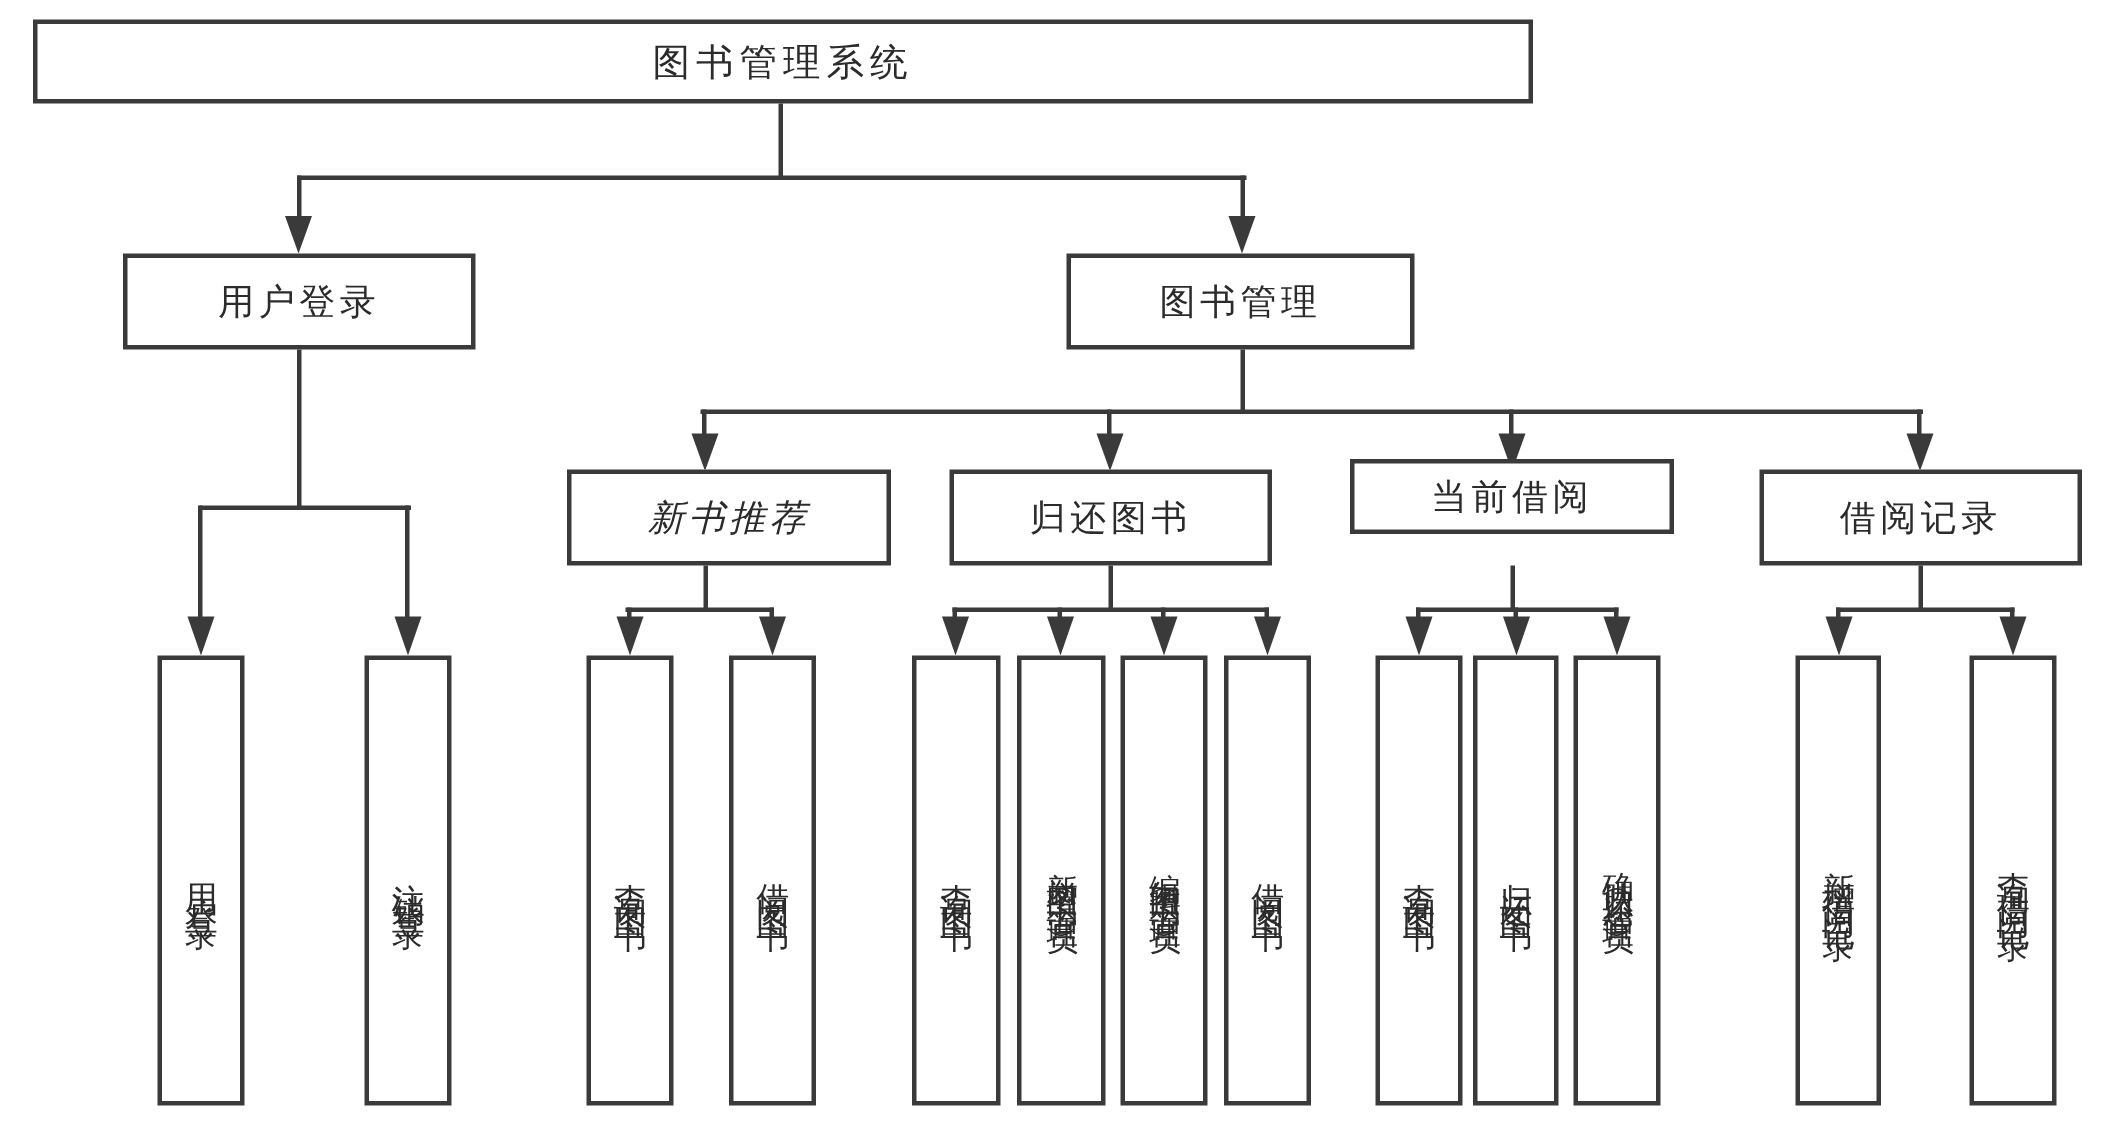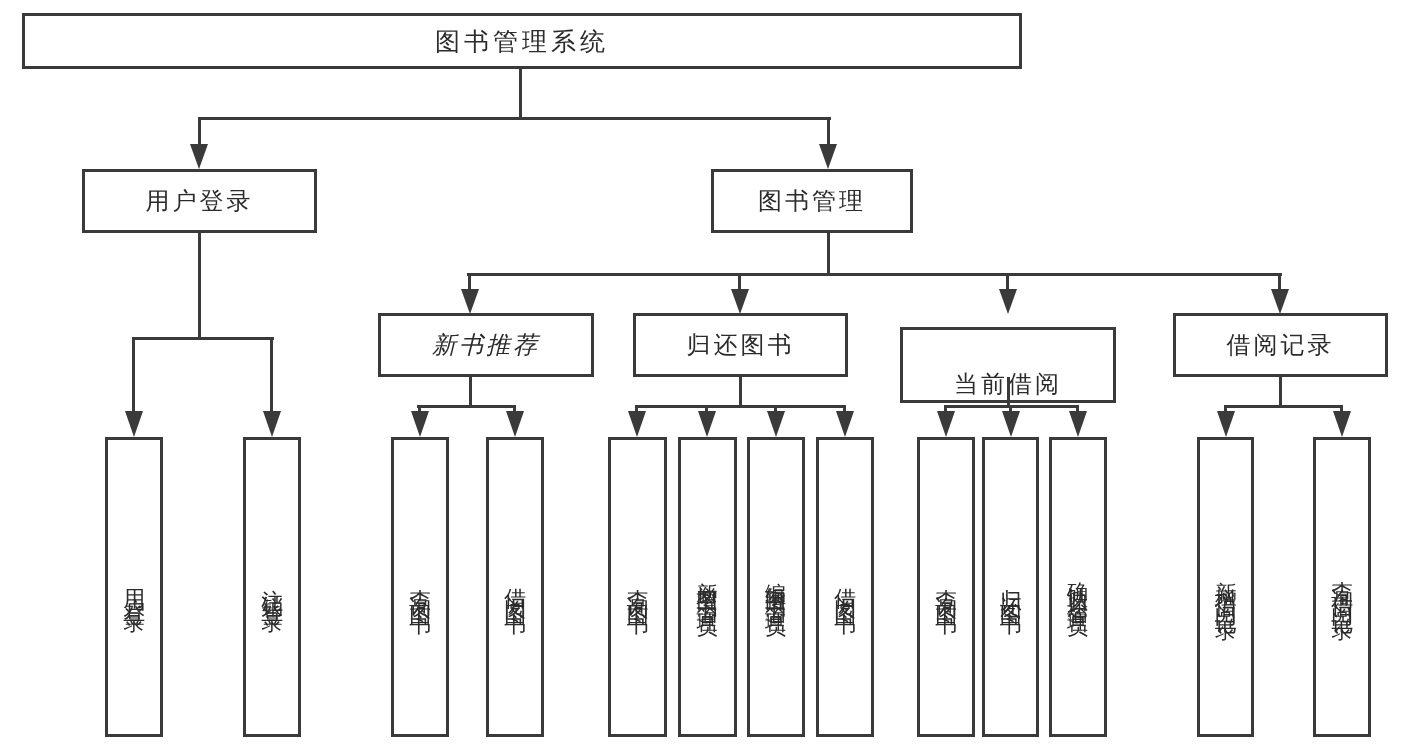--- a/index.html
+++ b/index.html
@@ -42,21 +42,21 @@
   <div class="line" style="left:519px; top:69px; width:3px; height:51px;"></div>
   <div class="line" style="left:198px; top:117px; width:633px; height:3px;"></div>
   <div class="line" style="left:198px; top:117px; width:3px; height:30px;"></div>
   <div class="line" style="left:827px; top:117px; width:3px; height:30px;"></div>
   <div class="arrow big" style="left:190px; top:144px;"></div>
   <div class="arrow big" style="left:819px; top:144px;"></div>
 
   <div class="node h-node" style="left:82px; top:169px; width:235px; height:64px;">
     <span>用户登录</span>
   </div>
-  <div class="node h-node" style="left:711px; top:169px; width:202px; height:64px;">
+  <div class="node h-node" style="left:711px; top:169px; width:232px; height:64px;">
     <span>图书管理</span>
   </div>
 
   <div class="line" style="left:198px; top:233px; width:3px; height:107px;"></div>
   <div class="line" style="left:133px; top:337px; width:141px; height:3px;"></div>
   <div class="line" style="left:132px; top:337px; width:3px; height:76px;"></div>
   <div class="line" style="left:270px; top:337px; width:3px; height:76px;"></div>
   <div class="arrow" style="left:125px; top:411px;"></div>
   <div class="arrow" style="left:263px; top:411px;"></div>
 
@@ -70,21 +70,21 @@
   <div class="arrow big" style="left:731px; top:289px;"></div>
   <div class="arrow big" style="left:999px; top:289px;"></div>
   <div class="arrow big" style="left:1271px; top:289px;"></div>
 
   <div class="node h-node" style="left:378px; top:313px; width:216px; height:64px;font-style:italic;">
     <span>新书推荐</span>
   </div>
   <div class="node h-node" style="left:633px; top:313px; width:215px; height:64px;">
     <span>归还图书</span>
   </div>
-  <div class="node h-node" style="left:900px; top:327px; width:216px; height:76px;align-items:flex-end;">
+  <div class="node h-node" style="left:900px; top:306px; width:216px; height:50px;">
     <span>当前借阅</span>
   </div>
   <div class="node h-node" style="left:1173px; top:313px; width:215px; height:64px;">
     <span>借阅记录</span>
   </div>
 
   <div class="line" style="left:469px; top:377px; width:3px; height:31px;"></div>
   <div class="line" style="left:417px; top:405px; width:99px; height:3px;"></div>
   <div class="line" style="left:418px; top:405px; width:3px; height:9px;"></div>
   <div class="line" style="left:513px; top:405px; width:3px; height:9px;"></div>

